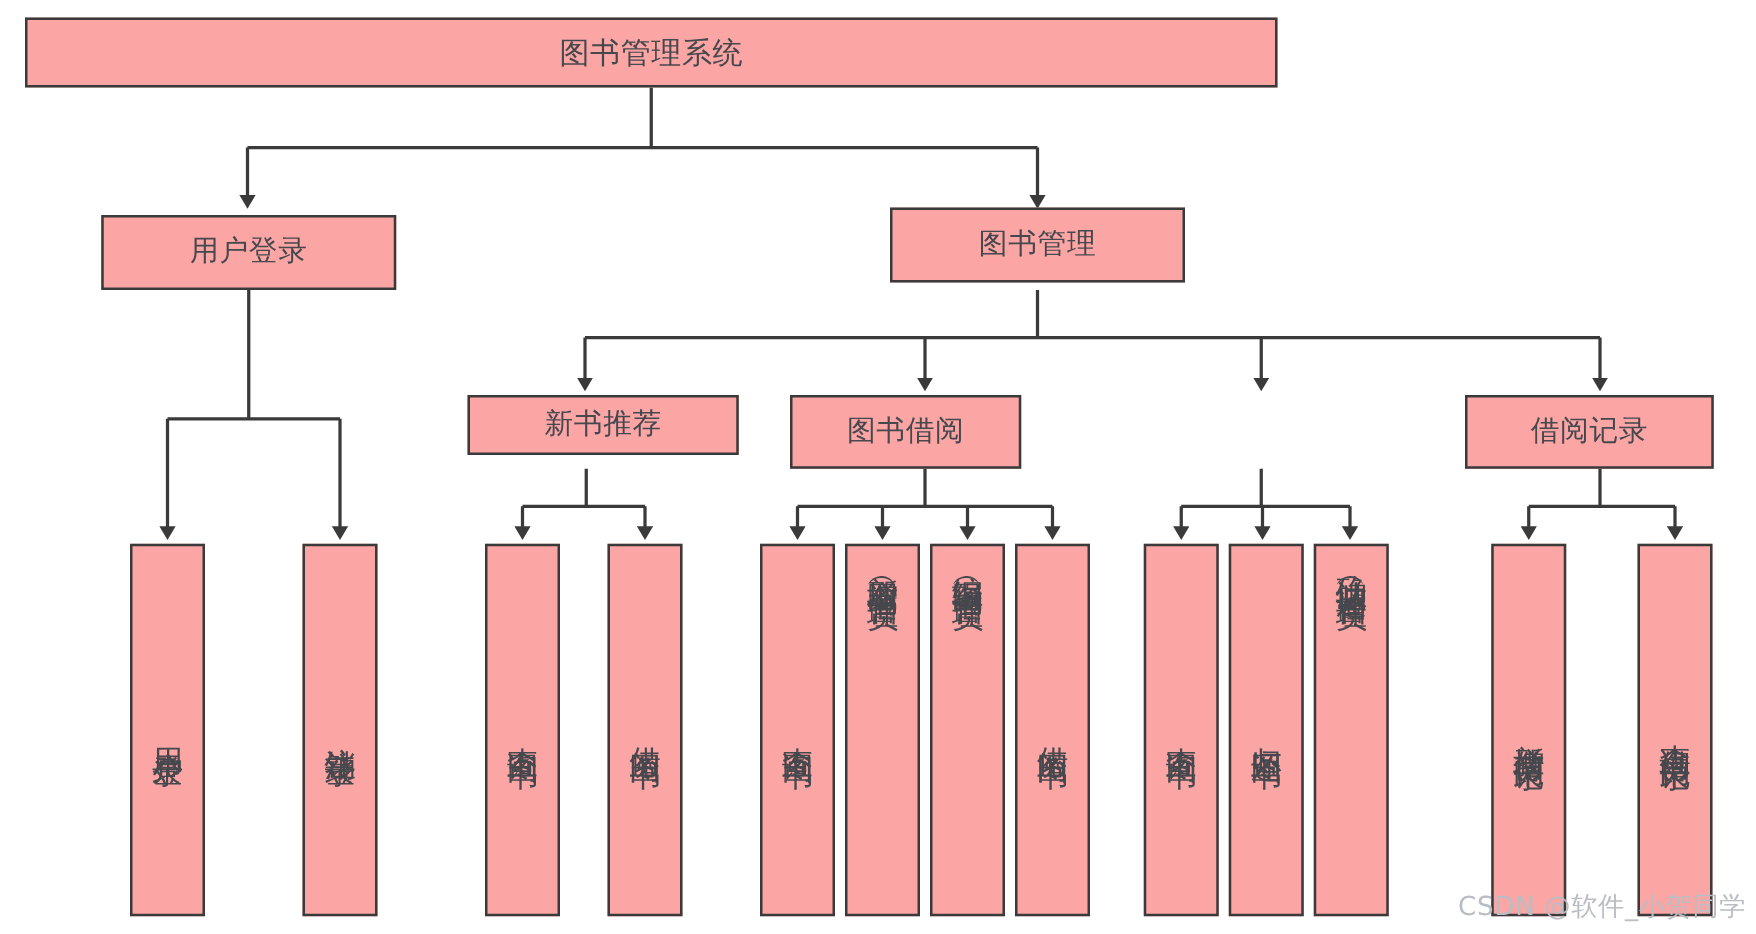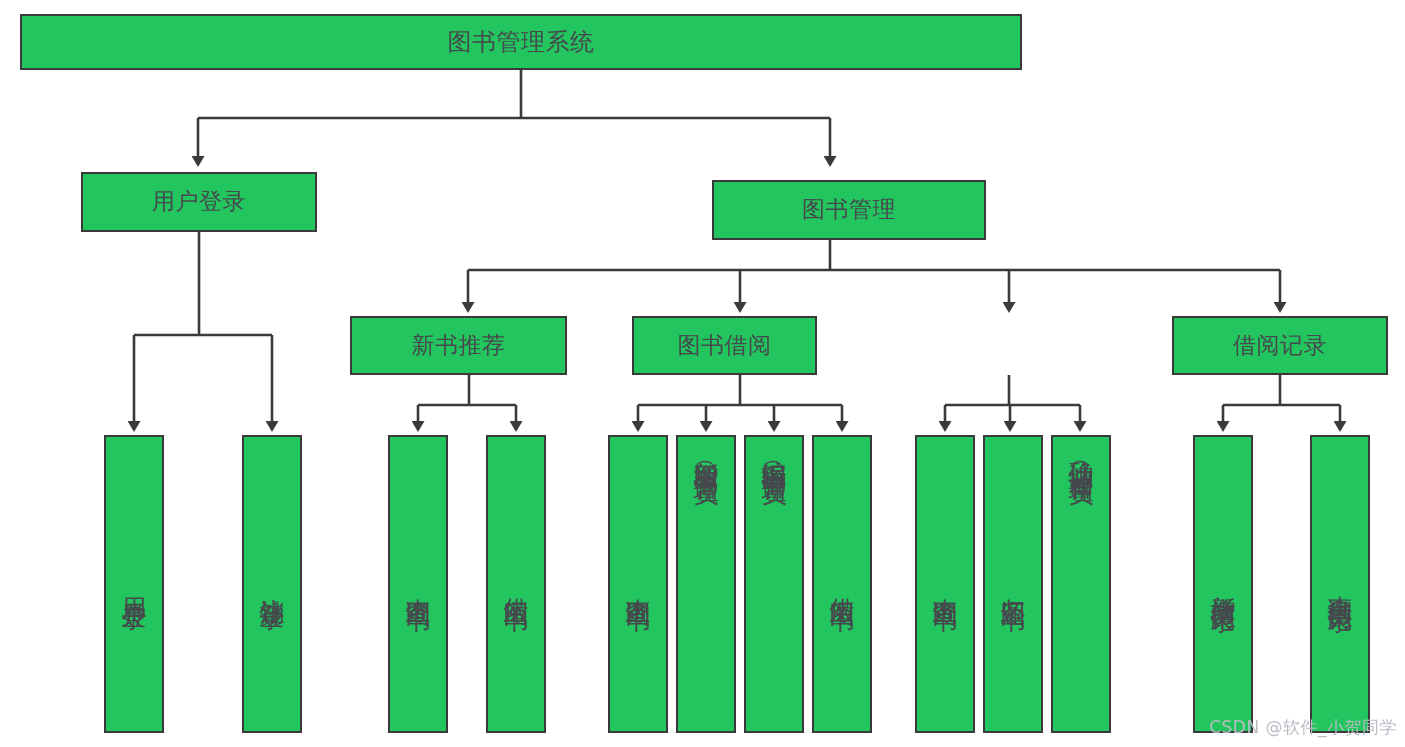--- a/index.html
+++ b/index.html
@@ -22,21 +22,21 @@
     left: 0;
     top: 0;
     width: 1405px;
     height: 747px;
     pointer-events: none;
   }
   .node {
     position: absolute;
     box-sizing: border-box;
     border: 2.5px solid #3a3a3a;
-    background: #22c55e;
+    background: #fca5a5;
     display: flex;
     align-items: center;
     justify-content: center;
     color: #46484d;
     z-index: 2;
   }
   .node .lbl {
     display: block;
     line-height: 1.18;
     text-align: center;
@@ -67,21 +67,21 @@
     font-size: 25px;
   }
   .node.vert.center {
     align-items: center;
     padding-top: 0;
   }
   #watermark {
     position: absolute;
     right: 8px;
     bottom: 8px;
-    font-size: 17px;
+    font-size: 21px;
     color: #b9bdc4;
     letter-spacing: 0.5px;
     z-index: 5;
     white-space: nowrap;
   }
 </style>
 </head>
 <body>
 
 <div id="canvas">
@@ -136,31 +136,31 @@
     </g>
   </svg>
 
   <div class="node horiz root" style="left:20px; top:14px; width:1002px; height:56px;">
     <span class="lbl">图书管理系统</span>
   </div>
 
   <div class="node horiz" style="left:81px; top:172px; width:236px; height:60px;">
     <span class="lbl">用户登录</span>
   </div>
-  <div class="node horiz" style="left:712px; top:180px; width:274px; height:60px;">
+  <div class="node horiz" style="left:712px; top:166px; width:236px; height:60px;">
     <span class="lbl">图书管理</span>
   </div>
 
-  <div class="node horiz" style="left:350px; top:316px; width:217px; height:59px;">
+  <div class="node horiz" style="left:374px; top:316px; width:217px; height:48px;">
     <span class="lbl">新书推荐</span>
   </div>
   <div class="node horiz" style="left:632px; top:316px; width:185px; height:59px;">
     <span class="lbl">图书借阅</span>
   </div>
-  <div class="node horiz" style="left:1172px; top:316px; width:216px; height:59px;">
+  <div class="node horiz" style="left:1172px; top:316px; width:199px; height:59px;">
     <span class="lbl">借阅记录</span>
   </div>
 
   <div class="node vert center" style="left:104px; top:435px; width:60px; height:298px;">
     <span class="lbl">用户登录</span>
   </div>
   <div class="node vert center" style="left:242px; top:435px; width:60px; height:298px;">
     <span class="lbl">注销登录</span>
   </div>
 

